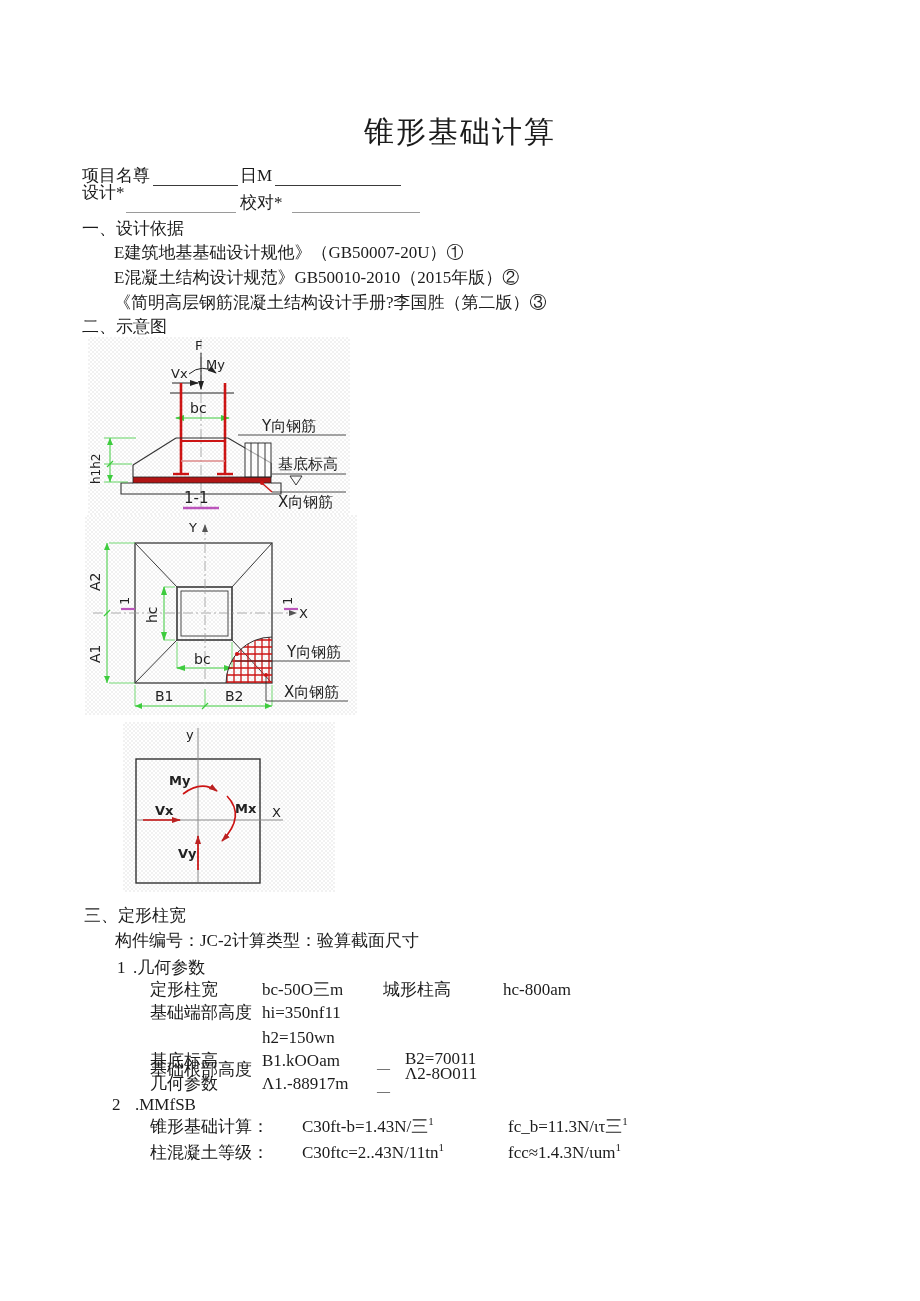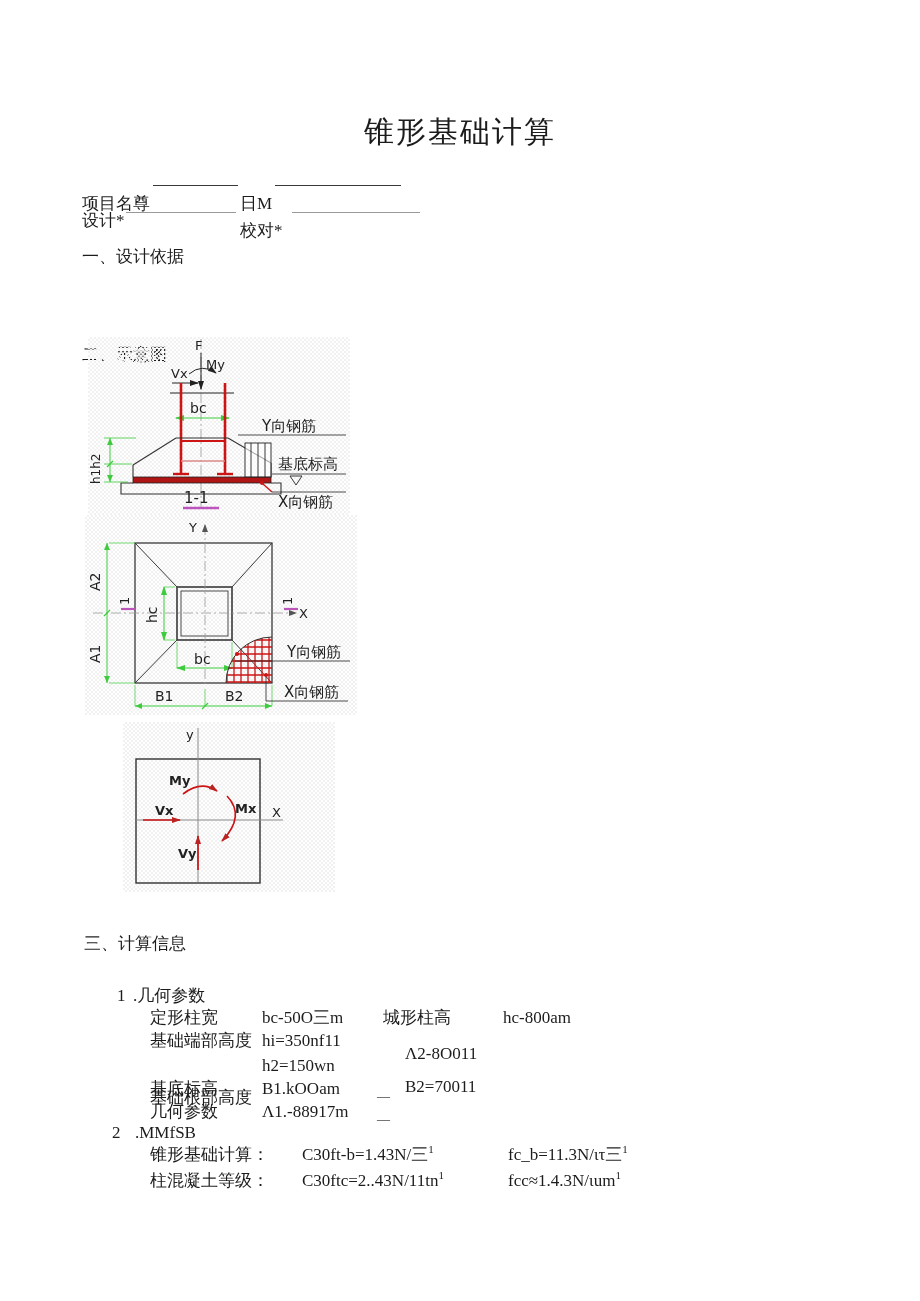--- a/index.html
+++ b/index.html
@@ -1,19 +1,19 @@
 <!DOCTYPE html>
 <html><head>
 <meta charset="utf-8">
 <style>
   html,body{margin:0;padding:0;background:#ffffff;}
   .page{position:relative;width:920px;height:1301px;background:#ffffff;overflow:hidden;
         font-family:"Liberation Serif","DejaVu Serif",serif;color:#1c1c1c;}
   .t{position:absolute;white-space:nowrap;}
-  .cn{font-size:17px;line-height:19px;margin-top:28px;}
+  .cn{font-size:17px;line-height:19px;}
   .title{position:absolute;left:0;top:112px;width:920px;text-align:center;
          font-size:30px;letter-spacing:2px;}
   .fline{position:absolute;height:15px;border-bottom:1.2px solid #3a3a3a;}
   .fline.gray{border-bottom:1px solid #9a9a9a;}
   sup{font-size:11px;vertical-align:super;line-height:0;}
   .diagram{position:absolute;
     background-image:
       linear-gradient(45deg,#f1f1f1 25%,transparent 25%,transparent 75%,#f1f1f1 75%),
       linear-gradient(45deg,#f1f1f1 25%,transparent 25%,transparent 75%,#f1f1f1 75%);
     background-size:4px 4px;background-position:0 0,2px 2px;}
@@ -34,20 +34,23 @@
   <span class="fline" style="left:153px;top:170px;width:85px"></span>
   <span class="t cn" style="left:240px;top:166px">日M</span>
   <span class="fline" style="left:275px;top:170px;width:126px"></span>
 
   <span class="t cn" style="left:82px;top:183px">设计*</span>
   <span class="fline gray" style="left:126px;top:197px;width:110px"></span>
   <span class="t cn" style="left:240px;top:193px">校对*</span>
   <span class="fline gray" style="left:292px;top:197px;width:128px"></span>
 
   <div class="t cn" style="left:82px;top:219px">一、设计依据</div>
+  <div class="t cn" style="left:114px;top:243px">E建筑地基基础设计规他》（GB50007-20U）①</div>
+  <div class="t cn" style="left:114px;top:268px">E混凝土结构设计规范》GB50010-2010（2015年版）②</div>
+  <div class="t cn" style="left:114px;top:293px">《简明高层钢筋混凝土结构设计手册?李国胜（第二版）③</div>
 
   <div class="t cn" style="left:82px;top:317px">二、示意图</div>
 
   <svg class="diagram" style="left:88px;top:337px" width="262" height="178" viewBox="0 0 262 178">
     <defs>
       <marker id="d1b" markerWidth="9" markerHeight="8" refX="8" refY="3" orient="auto-start-reverse" markerUnits="userSpaceOnUse">
         <path d="M0,0 L9,3 L0,6 Z" fill="#222"></path>
       </marker>
       <marker id="d1g" markerWidth="9" markerHeight="8" refX="8" refY="3" orient="auto-start-reverse" markerUnits="userSpaceOnUse">
         <path d="M0,0 L9,3 L0,6 Z" fill="#3ecc3e"></path>
@@ -244,21 +247,22 @@
     <g>
       <text x="32" y="93" font-size="13" font-weight="bold">Vx</text>
       <line class="red" x1="20" y1="98" x2="57" y2="98" stroke="#bb2222" stroke-width="1.7" marker-end="url(#d3r)"></line>
     </g>
     <g>
       <text x="55" y="136" font-size="13" font-weight="bold">Vy</text>
       <line class="red" x1="75" y1="148" x2="75" y2="114" stroke="#bb2222" stroke-width="1.7" marker-end="url(#d3r)"></line>
     </g>
   </svg>
 
-  <div class="t cn" style="left:84px;top:906px">三、计算信息</div>
+  <div class="t cn" style="left:84px;top:906px">三、定形柱宽</div>
+  <div class="t cn" style="left:115px;top:931px">构件编号：JC-2计算类型：验算截面尺寸</div>
 
   <span class="t cn" style="left:117px;top:958px">1</span>
   <span class="t cn" style="left:133px;top:958px">.几何参数</span>
 
   <span class="t cn" style="left:150px;top:980px">定形柱宽</span>
   <span class="t cn" style="left:262px;top:980px">bc-50O三m</span>
   <span class="t cn" style="left:383px;top:980px">城形柱高</span>
   <span class="t cn" style="left:503px;top:980px">hc-800am</span>
 
   <span class="t cn" style="left:150px;top:1003px">基础端部高度</span>
@@ -268,21 +272,21 @@
   <span class="t cn" style="left:262px;top:1028px">h2=150wn</span>
 
   <span class="t cn" style="left:150px;top:1051px">基底标高</span>
   <span class="t cn" style="left:262px;top:1051px">B1.kOOam</span>
   <span class="t cn" style="left:377px;top:1058px;font-size:13px">—</span>
   <span class="t cn" style="left:405px;top:1049px">B2=70011</span>
 
   <span class="t cn" style="left:150px;top:1074px">几何参数</span>
   <span class="t cn" style="left:262px;top:1074px">Λ1.-88917m</span>
   <span class="t cn" style="left:377px;top:1081px;font-size:13px">—</span>
-  <span class="t cn" style="left:405px;top:1016px">Λ2-8O011</span>
+  <span class="t cn" style="left:405px;top:1064px">Λ2-8O011</span>
 
   <span class="t cn" style="left:112px;top:1095px">2</span>
   <span class="t cn" style="left:135px;top:1095px">.MMfSB</span>
 
   <span class="t cn" style="left:150px;top:1117px">锥形基础计算：</span>
   <span class="t cn" style="left:302px;top:1117px"><span>C30ft-b=1.43N/三</span><sup>1</sup></span>
   <span class="t cn" style="left:508px;top:1117px"><span>fc_b=11.3N/ιτ三</span><sup>1</sup></span>
 
   <span class="t cn" style="left:150px;top:1143px">柱混凝土等级：</span>
   <span class="t cn" style="left:302px;top:1143px"><span>C30ftc=2..43N/11tn</span><sup>1</sup></span>

